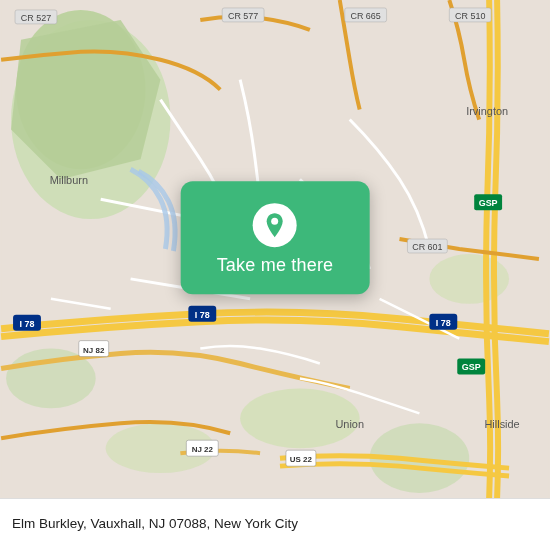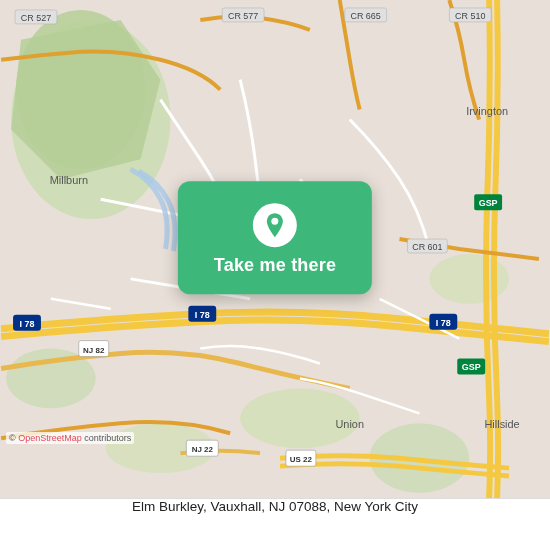--- a/index.html
+++ b/index.html
@@ -52,36 +52,35 @@
       border-radius: 50%;
       display: flex;
       align-items: center;
       justify-content: center;
       margin-bottom: 8px;
     }
 
     #cta-label {
       color: white;
       font-size: 18px;
-      font-weight: 700;
+      font-weight: 400;
       white-space: nowrap;
       letter-spacing: 0.2px;
     }
 
     
     #bottom-bar {
       width: 550px;
       height: 50px;
       background: white;
       display: flex;
       align-items: center;
       padding: 0 12px;
       border-top: 1px solid #ddd;
       position: relative;
-      flex-direction: column;
     }
 
     #address-text {
       font-size: 13.5px;
       color: #222;
       flex: 1;
     }
 
     #moovit-logo {
       display: flex;
@@ -218,20 +217,17 @@
   <div id="cta-overlay">
     <div id="pin-icon-wrap">
       <svg width="24" height="28" viewBox="0 0 24 28" xmlns="http://www.w3.org/2000/svg">
         <path d="M12 2C7.6 2 4 5.6 4 10c0 6 8 16 8 16s8-10 8-16c0-4.4-3.6-8-8-8z" fill="#3db87a"></path>
         <circle cx="12" cy="10" r="3.5" fill="white"></circle>
       </svg>
     </div>
     <span id="cta-label">Take me there</span>
   </div>
 
-  <div id="osm-credit">
-    <span>© <span style="color:#e04a5a;">OpenStreetMap</span> contributors</span>
-  </div>
 </div>
 
 <div id="bottom-bar">
   <span id="address-text">Elm Burkley, Vauxhall, NJ 07088, New York City</span>
 </div>
 
 </body></html>

